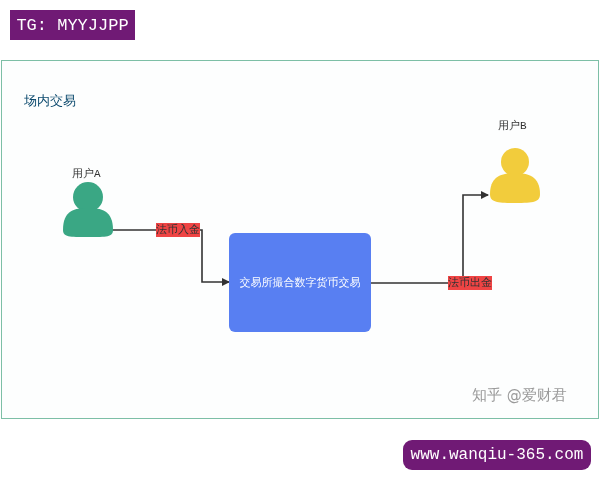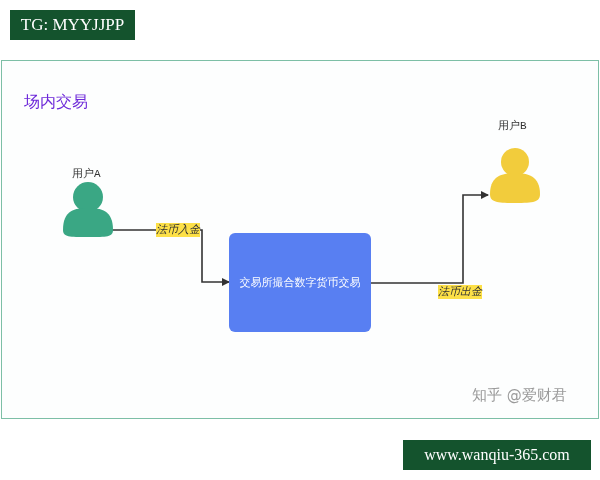--- a/index.html
+++ b/index.html
@@ -2,33 +2,33 @@
 <html><head>
   <meta charset="utf-8">
   <style>
     html, body { margin: 0; padding: 0; }
     body {
       width: 600px; height: 480px; position: relative; overflow: hidden;
       background: #ffffff;
       font-family: "DejaVu Sans", "Liberation Sans", sans-serif;
     }
     .wm {
-      position: absolute; background: #14532d; color: #ffffff;
-      font-family: Liberation Serif, serif;
+      position: absolute; background: #701a75; color: #ffffff;
+      font-family: Liberation Mono, monospace;
       display: flex; align-items: center; justify-content: center;
     }
     .wm-top { left: 10px; top: 10px; width: 125px; height: 30px; font-size: 17px; }
-    .wm-bottom { left: 403px; top: 440px; width: 188px; height: 30px; font-size: 16px; }
+    .wm-bottom { left: 403px; top: 440px; width: 188px; height: 30px; font-size: 16px; border-radius: 9px; }
     .frame {
       position: absolute; left: 1px; top: 60px; width: 596px; height: 357px;
       border: 1px solid #7dbfa6; background: #fdfefe;
     }
-    .title { position: absolute; left: 24px; top: 92px; font-size: 16px; color: #6d28d9; }
+    .title { position: absolute; left: 24px; top: 92px; font-size: 13px; color: #0c4a6e; }
     .label { position: absolute; font-size: 11px; color: #333; white-space: nowrap; font-family: Liberation Mono, monospace; }
-    .edge-label { position: absolute; font-size: 11px; color: #333; background: #fde047; white-space: nowrap; line-height: 14px; font-style: italic; }
+    .edge-label { position: absolute; font-size: 11px; color: #333; background: #ef4444; white-space: nowrap; line-height: 14px; }
     .box {
       position: absolute; left: 229px; top: 233px; width: 142px; height: 99px;
       background: #587ff2; border-radius: 6px;
       display: flex; align-items: center; justify-content: center;
       color: #ffffff; font-size: 11px;
     }
     .credit { position: absolute; left: 472px; top: 386px; font-size: 15px; color: #9a9a9a; text-align: center; }
     svg.overlay { position: absolute; left: 0; top: 0; }
   </style>
 </head>
@@ -54,21 +54,21 @@
   <polyline points="371,283 463,283 463,195 488,195" fill="none" stroke="#333" stroke-width="1.6" marker-end="url(#arr)"></polyline>
 </svg>
 
 <div class="label" style="left:72px; top:166px;">用户A</div>
 <svg style="position:absolute; left:61px; top:180px;" width="54" height="58">
   <circle cx="27" cy="17" r="15" fill="#3aa784"></circle>
   <path d="M2,50 C2,30 14,28 27,28 C40,28 52,30 52,50 C52,57 46,57 27,57 C8,57 2,57 2,50 z" fill="#3aa784"></path>
 </svg>
 
 <div class="edge-label" style="left:156px; top:223px;">法币入金</div>
-<div class="edge-label" style="left:438px; top:276px;margin-top:9px;">法币出金</div>
+<div class="edge-label" style="left:448px; top:276px;">法币出金</div>
 
 <div class="box">
   <span>交易所撮合数字货币交易</span>
 </div>
 
 <div class="label" style="left:498px; top:118px;">用户B</div>
 <svg style="position:absolute; left:488px; top:146px;" width="54" height="58">
   <circle cx="27" cy="16" r="14" fill="#f2cc3c"></circle>
   <path d="M2,48 C2,30 14,27 27,27 C40,27 52,30 52,48 C52,56 46,57 27,57 C8,57 2,56 2,48 z" fill="#f2cc3c"></path>
 </svg>

